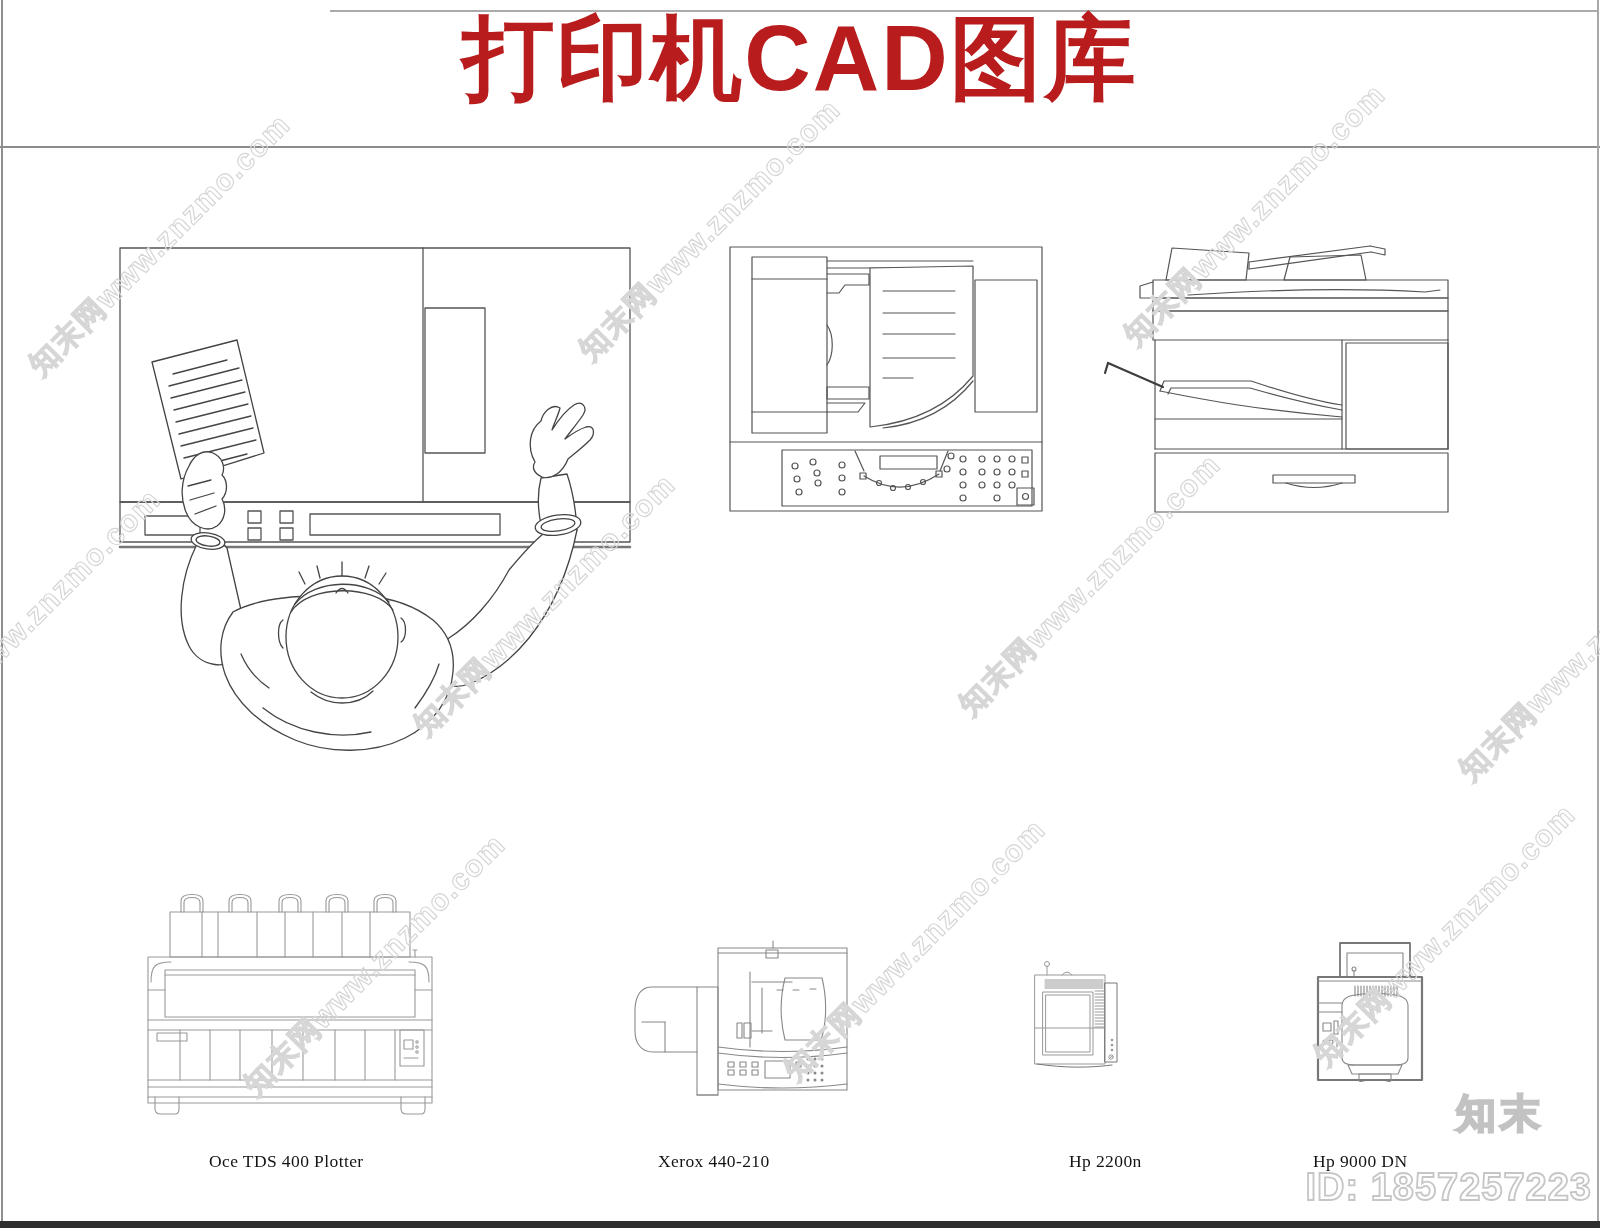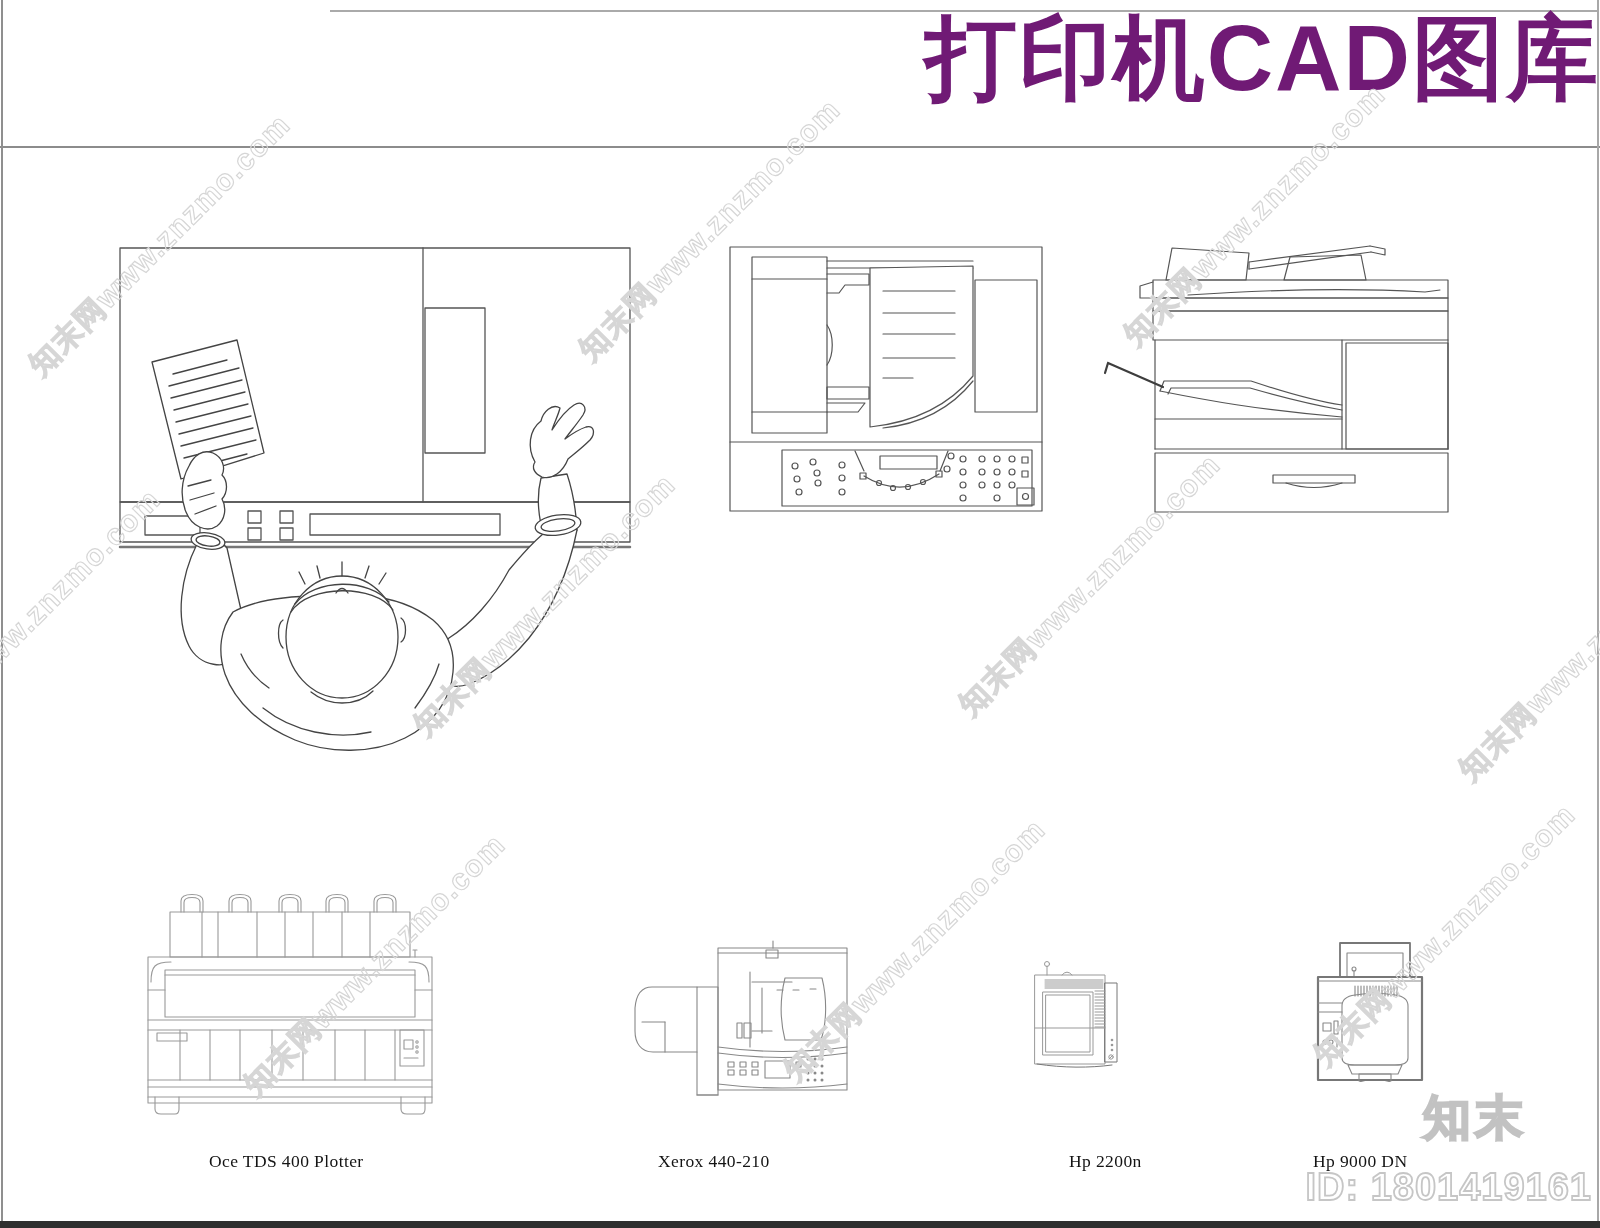--- a/index.html
+++ b/index.html
@@ -3,35 +3,35 @@
 <meta charset="utf-8">
 <style>
   html,body{margin:0;padding:0;background:#fff;}
   .page{position:relative;width:1600px;height:1228px;background:#fff;overflow:hidden;
         font-family:"Liberation Sans",sans-serif;}
   
   .border-left{position:absolute;left:1px;top:0;width:2px;height:1228px;background:#8f8f8f;}
   .border-right{position:absolute;right:1px;top:0;width:2px;height:1228px;background:#a8a8a8;}
   .border-bottom{position:absolute;left:0;top:1221px;width:1600px;height:7px;background:#2f2f2f;}
   .border-top{position:absolute;left:330px;top:10px;width:1268px;height:2px;background:#aaa;}
-  .title{position:absolute;left:0;top:6px;width:1600px;margin:0;text-align:right;
-         font-size:92px;font-weight:700;letter-spacing:2px;color:#701a75;line-height:1.15;}
+  .title{position:absolute;left:0;top:6px;width:1600px;margin:0;text-align:center;
+         font-size:92px;font-weight:700;letter-spacing:2px;color:#b91c1c;line-height:1.15;}
   .title-divider{position:absolute;left:0;top:146px;width:1600px;height:2px;background:#8c8c8c;}
   
   .drawing{position:absolute;margin:0;padding:0;}
   .drawing svg{display:block;width:100%;height:100%;}
   
   .cad-label{position:absolute;font-family:Liberation Serif, serif;font-size:17.5px;
              letter-spacing:.4px;color:#141414;white-space:nowrap;text-align:right;}
   
   .watermark-layer{position:absolute;inset:0;z-index:5;pointer-events:none;}
   .wm{position:absolute;transform:translate(-50%,-50%) rotate(-45deg);white-space:nowrap;
       font-size:30px;font-weight:700;letter-spacing:1.5px;color:transparent;
       -webkit-text-stroke:1.2px #d6d6d6;}
-  .brand-logo{position:absolute;right:73px;top:1086px;z-index:6;font-size:48px;font-weight:700;
+  .brand-logo{position:absolute;right:56px;top:1086px;z-index:6;font-size:40px;font-weight:700;
       letter-spacing:4px;color:transparent;-webkit-text-stroke:2.2px #c2c2c2;white-space:nowrap;}
   .brand-id{position:absolute;right:8px;top:1166px;z-index:6;font-size:38px;font-weight:700;
       letter-spacing:1px;color:transparent;-webkit-text-stroke:1.8px #c6c6c6;white-space:nowrap;}
 </style>
 </head>
 <body>
 
 <div class="page">
 
   <div class="border-top"></div>
@@ -400,18 +400,18 @@
       <span class="wm" style="left: 30px; top: 620px;">知末网www.znzmo.com</span>
       <span class="wm" style="left: 545px; top: 605px;">知末网www.znzmo.com</span>
       <span class="wm" style="left: 1090px; top: 585px;">知末网www.znzmo.com</span>
       <span class="wm" style="left: 1590px; top: 650px;">知末网www.znzmo.com</span>
       <span class="wm" style="left: 375px; top: 965px;">知末网www.znzmo.com</span>
       <span class="wm" style="left: 915px; top: 950px;">知末网www.znzmo.com</span>
       <span class="wm" style="left: 1445px; top: 935px;">知末网www.znzmo.com</span>
     </div>
 
   <div class="brand-logo">知末</div>
-  <div class="brand-id">ID: 1801419161</div>
+  <div class="brand-id">ID: 1857257223</div>
 
   <div class="border-left"></div>
   <div class="border-right"></div>
   <div class="border-bottom"></div>
 </div>
 
 </body></html>

